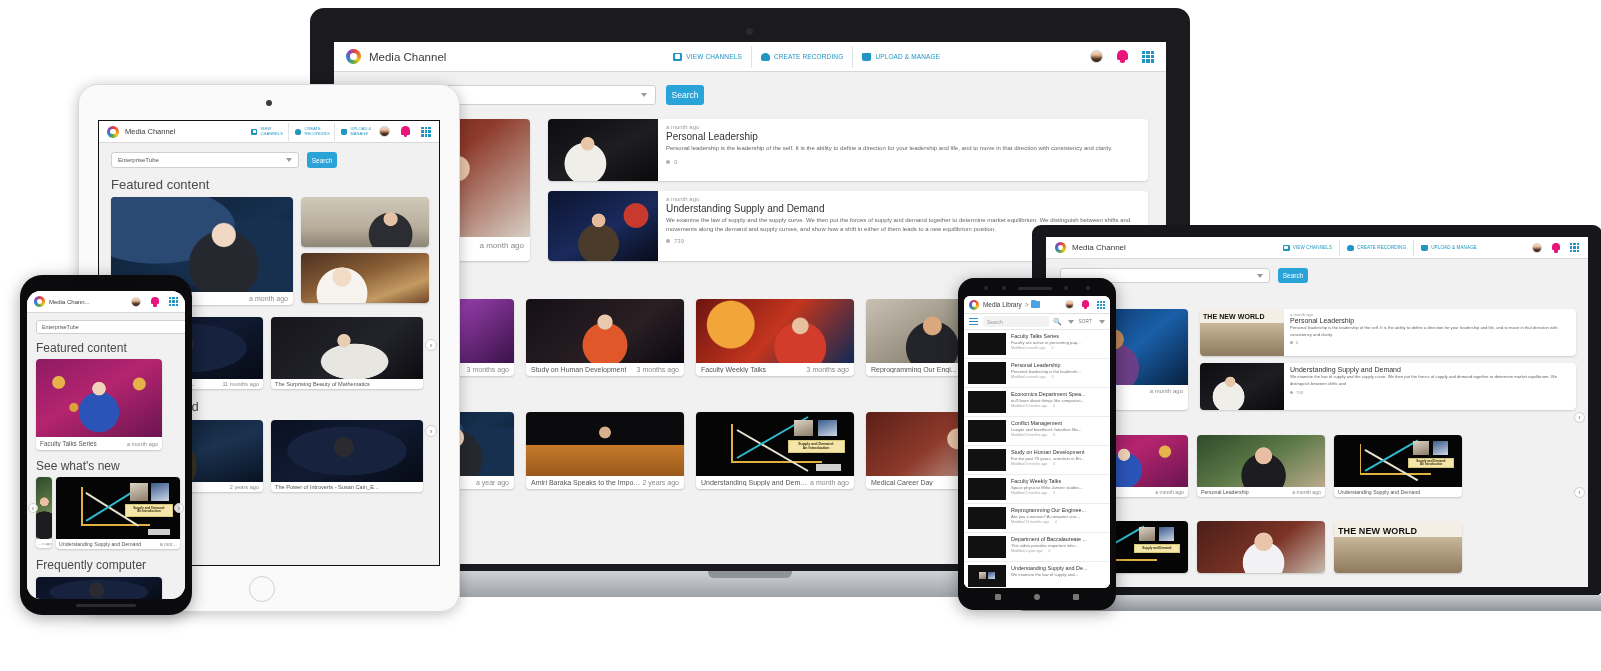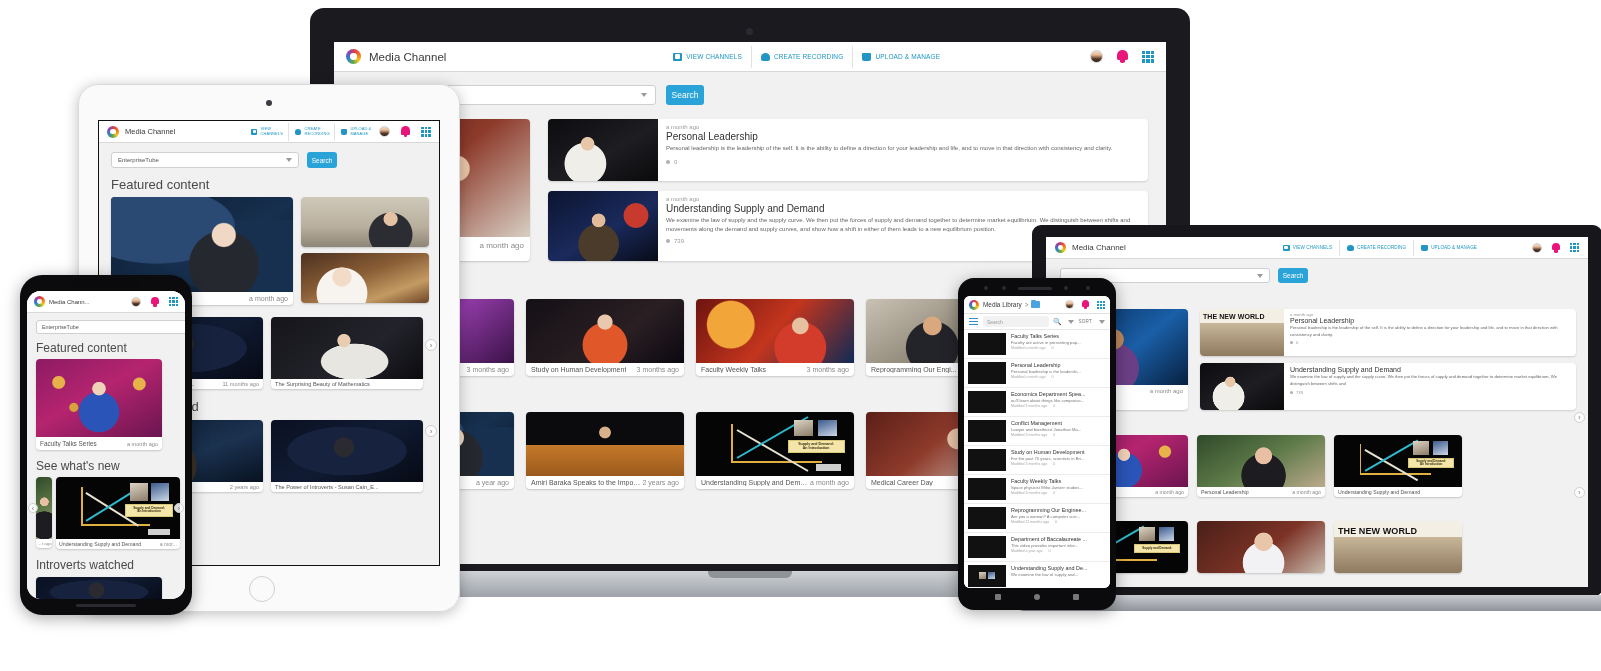--- a/index.html
+++ b/index.html
@@ -762,21 +762,21 @@
               <div class="cardmeta" style="padding:2px 3px;font-size:5.2px;">
                 <span class="t">Understanding Supply and Demand</span>
                 <span class="a">a mor...</span>
               </div>
             </div>
           </div>
           <div class="arrow" style="left:1px;top:30px;width:10px;height:10px;font-size:7px;">‹</div>
           <div class="arrow" style="right:1px;top:30px;width:10px;height:10px;font-size:7px;">›</div>
         </div>
 
-        <div class="sectitle" style="font-size:12px;padding:9px 0 0 9px;">Introverts watched</div>
+        <div class="sectitle" style="font-size:12px;padding:9px 0 0 9px;">Frequently computer</div>
         <div style="padding:5px 0 0 9px;">
           <div class="card" style="width:126px;">
             <div class="thumb img-introvert" style="height:30px;"></div>
           </div>
         </div>
       </div>
     </div>
     <div class="homebar" style="left:56px;bottom:8px;width:60px;height:3px;background:#2a2a30;"></div>
   </div>
 

